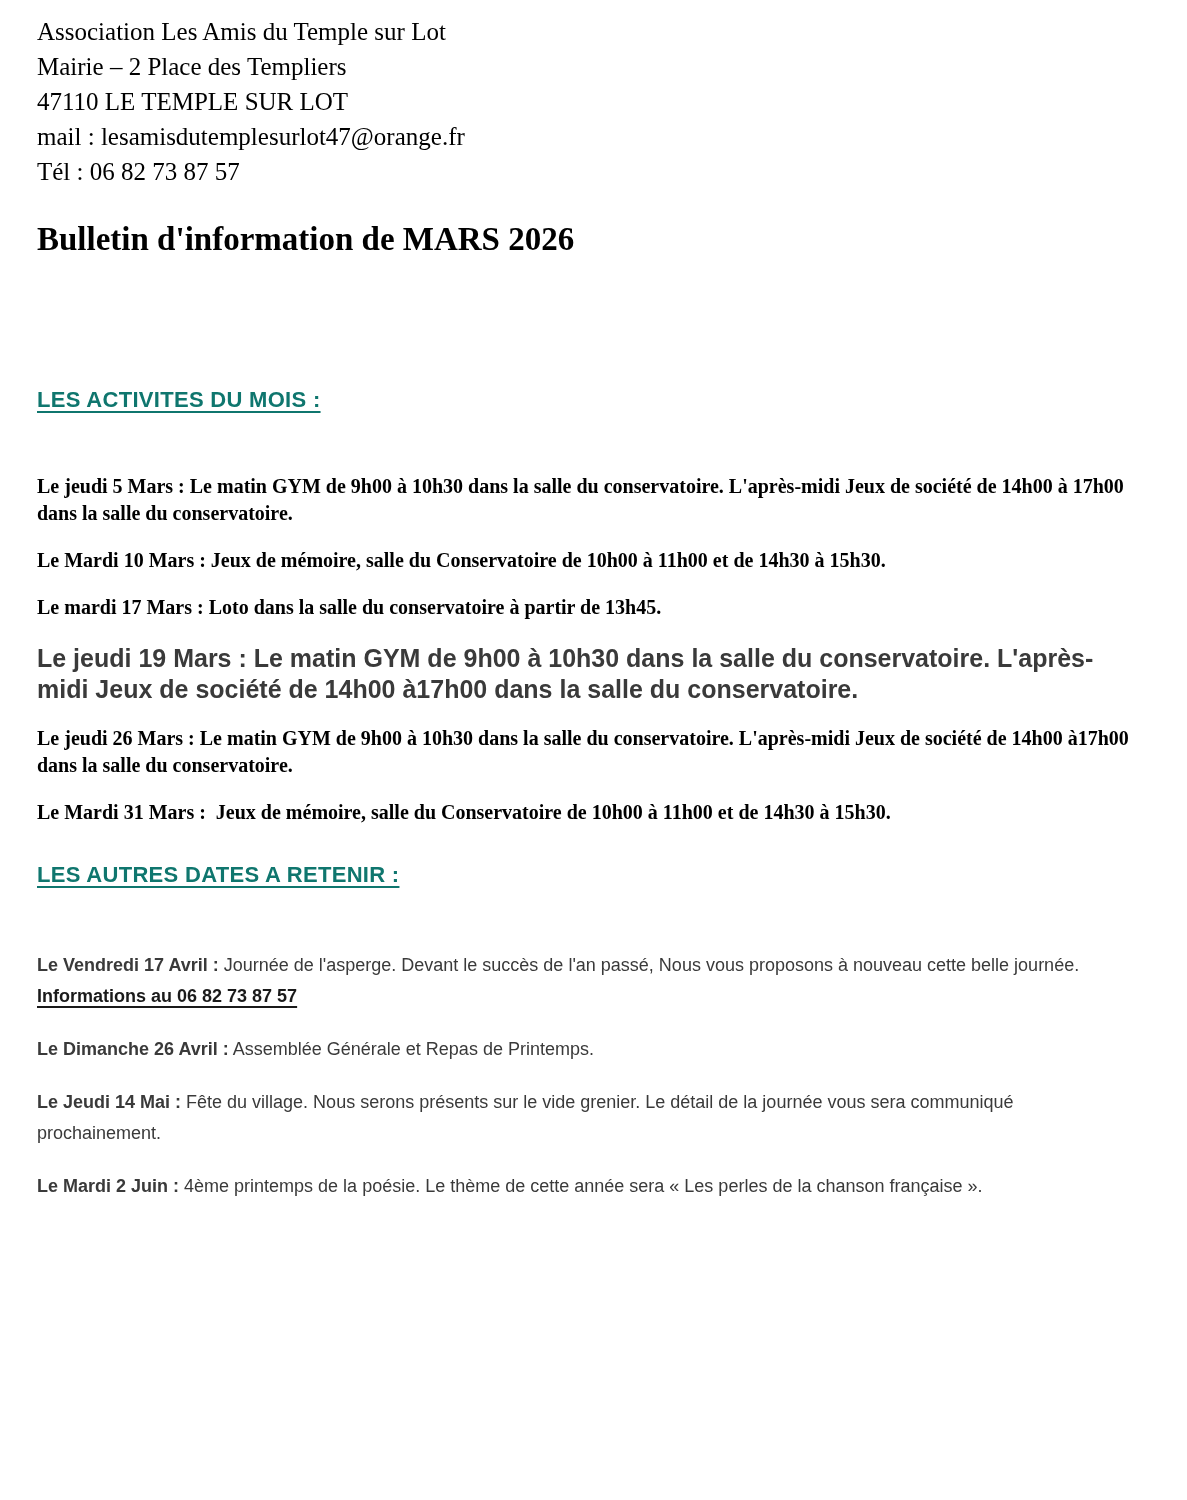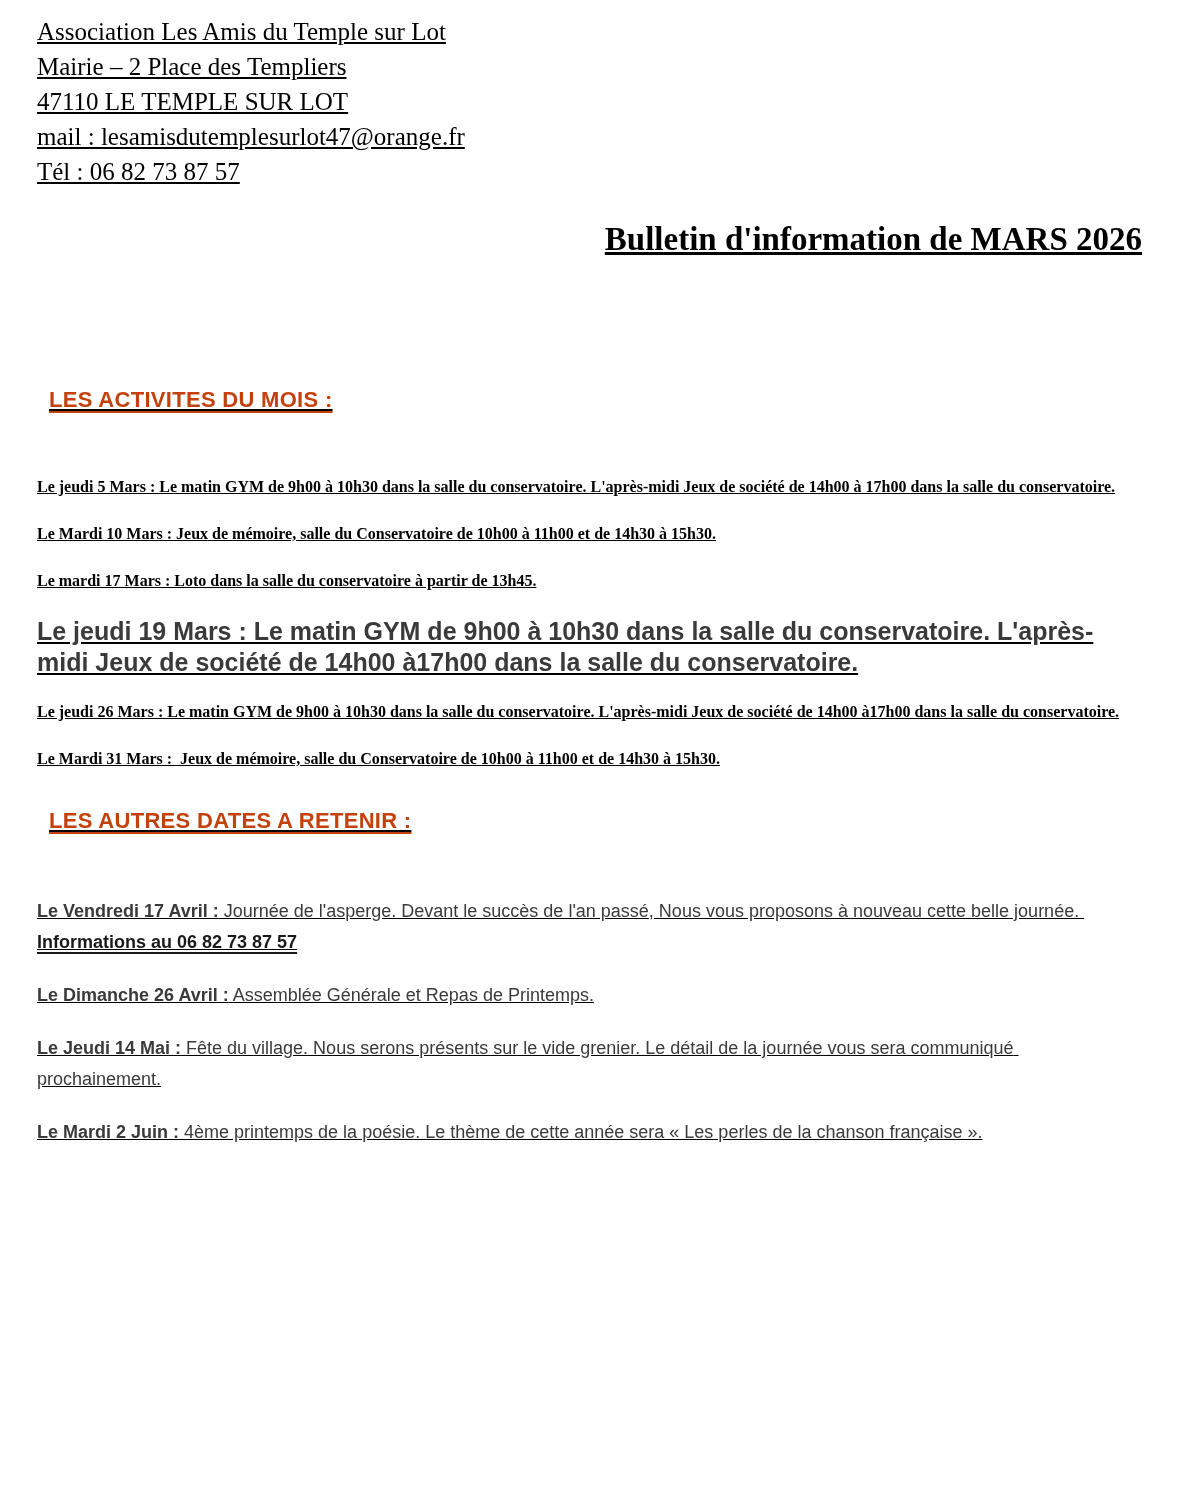--- a/index.html
+++ b/index.html
@@ -11,59 +11,58 @@
     box-sizing: border-box;
   }
   .page {
     box-sizing: border-box;
     width: 1187px;
     height: 1500px;
     padding: 14px 45px 0 37px;
     background: #ffffff;
     font-family: "Liberation Serif", serif;
     color: #000000;
-    text-decoration: underline;
   }
   
   .address p {
     margin: 0;
     font-size: 25px;
     line-height: 35px;
     color: #000000;
     font-weight: normal;
   }
   
   .bulletin-title {
     margin: 32px 0 0 0;
-    text-align: right;
+    text-align: left;
     font-family: "Liberation Serif", serif;
     font-size: 33px;
     line-height: 36px;
     font-weight: bold;
     color: #000000;
   }
   
   .section-heading {
     font-family: "Liberation Sans", sans-serif;
     font-size: 22px;
     line-height: 26px;
     font-weight: bold;
-    color: #c2410c;
+    color: #0f766e;
     text-decoration: underline;
     text-underline-offset: 4px;
     text-decoration-thickness: 2px;
     letter-spacing: 0.3px;
-    margin: 12px;
+    margin: 0;
   }
   .heading-activities { margin-top: 130px; margin-bottom: 60px; }
   .heading-other-dates { margin-top: 36px; margin-bottom: 62px; }
   
   .serif-para {
     font-family: "Liberation Serif", serif;
-    font-size: 16px;
+    font-size: 20px;
     line-height: 27px;
     font-weight: bold;
     color: #000000;
     margin: 20px 0 0 0;
     white-space: pre-wrap;
   }
   
   .sans-large {
     font-family: "Liberation Sans", sans-serif;
     font-size: 25px;

